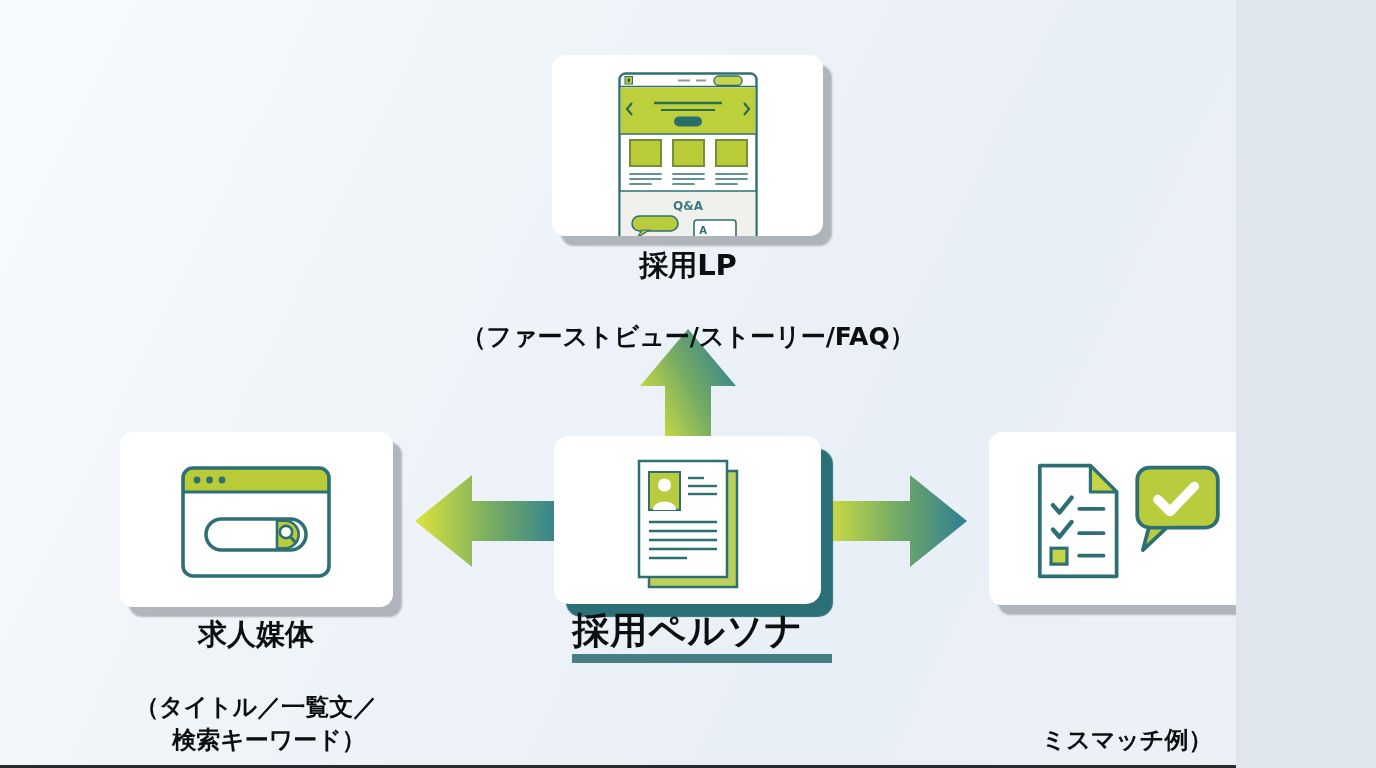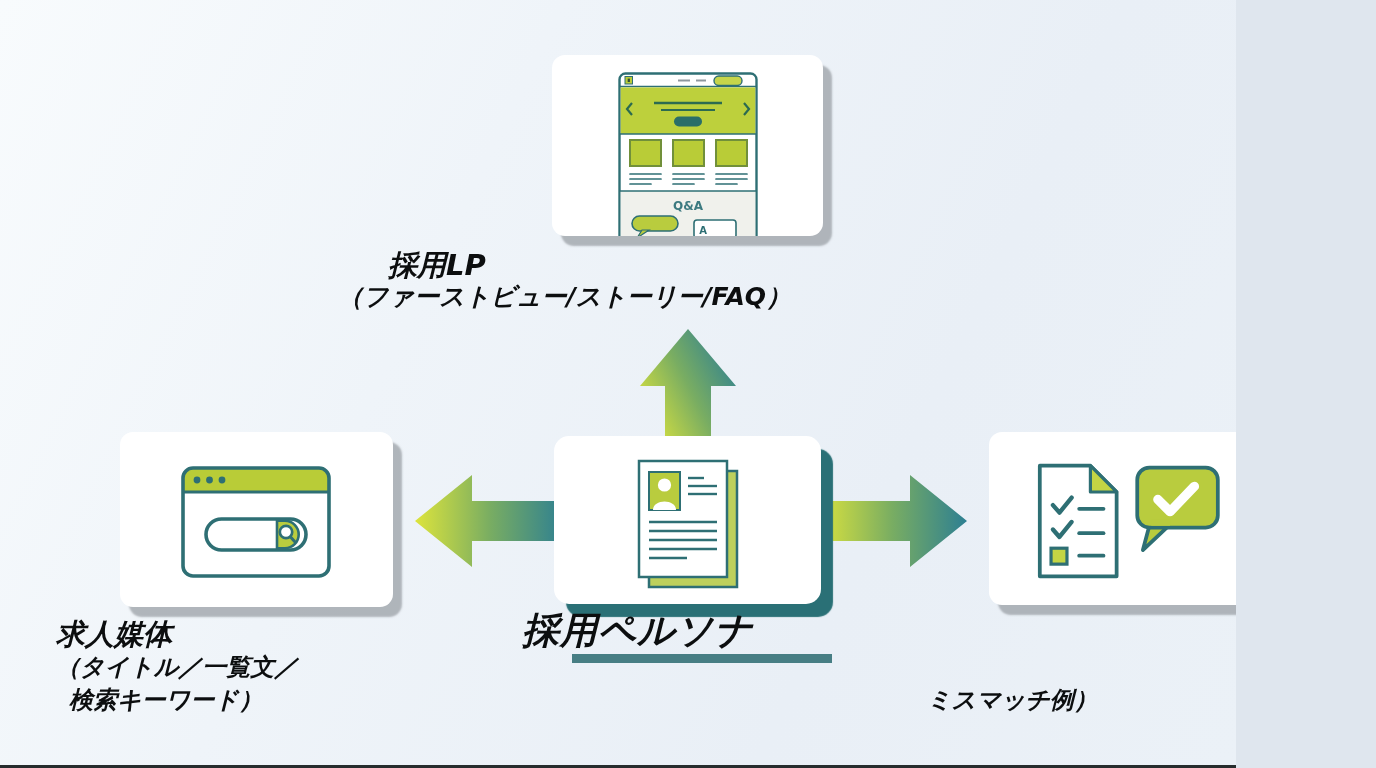--- a/index.html
+++ b/index.html
@@ -20,23 +20,23 @@
     box-shadow:12px 13px 1px #2a7076;}
   .illus{position:absolute;}
   #lp-illus{left:66px;top:17px;}
   #browser-illus{left:61px;top:34px;}
   #persona-illus{left:83px;top:23px;}
   #docs-illus{left:43px;top:30px;}
   .arrow{position:absolute;z-index:1;}
   #arrow-up{left:640px;top:329px;}
   #arrow-left{left:415px;top:475px;}
   #arrow-right{left:817px;top:475px;}
-  .lbl{position:absolute;font-weight:800;line-height:1.18;z-index:3;font-style:italic;}
+  .lbl{position:absolute;text-align:center;font-weight:800;line-height:1.18;z-index:3;}
   .title{font-size:29px;}
-  .sub{font-size:24px;}
+  .sub{font-size:24px;margin-top:40px;}
   #top-title{left:388px;top:248px;width:600px;}
   #top-sub{left:338px;top:282px;width:700px;font-size:25px;}
   #center-title{left:522px;top:609px;width:332px;font-size:37px;font-weight:900;letter-spacing:1px;}
   #center-underline{position:absolute;left:572px;top:654px;width:260px;height:9px;background:#477e84;z-index:2;}
   #left-title{left:56px;top:617px;width:400px;}
   #left-sub1{left:56px;top:653px;width:400px;}
   #left-sub2{left:69px;top:686px;width:400px;}
   #right-title{left:927px;top:617px;width:400px;}
   #right-sub1{left:927px;top:653px;width:400px;}
   #right-sub2{left:927px;top:686px;width:400px;}

